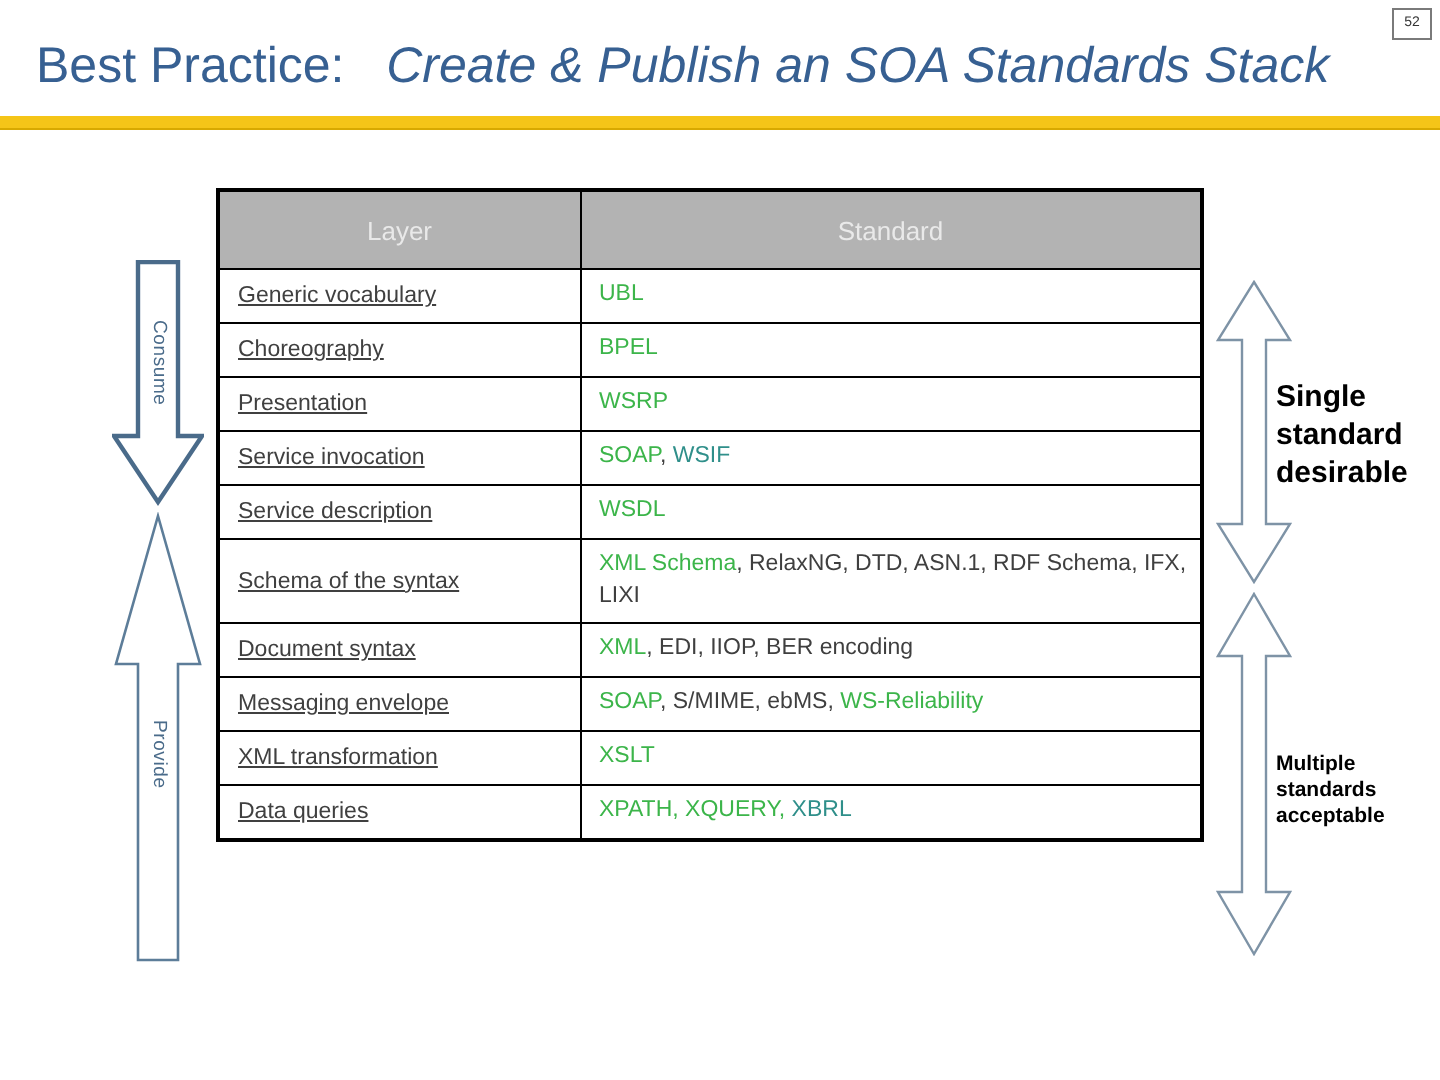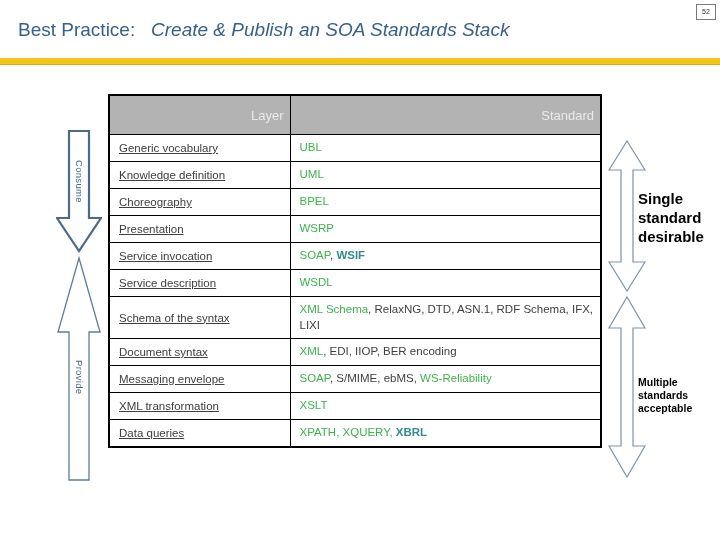--- a/index.html
+++ b/index.html
@@ -9,21 +9,21 @@
     font-family:"Liberation Sans","DejaVu Sans",sans-serif;
     position:relative;
   }
   
   #slide{position:absolute;left:0;top:0;width:720px;height:540px;background:#fff;}
 
   
   #title-bar{position:absolute;left:0;top:0;width:720px;height:58px;background:#fff;}
   #page-title{
     position:absolute;left:18px;top:19px;
-    font-size:19px;color:#376092;white-space:nowrap;
+    font-size:25px;color:#376092;white-space:nowrap;
   }
   #page-title .lead{font-style:normal;}
   #page-title .ital{font-style:italic;}
   #gold-rule{position:absolute;left:0;top:58px;width:720px;height:6px;background:#f5c518;}
   #gold-rule2{position:absolute;left:0;top:64px;width:720px;height:1px;background:#d8a900;}
 
   
   #page-number{
     position:absolute;right:4px;top:4px;
     min-width:14px;height:14px;
@@ -43,31 +43,31 @@
   #std-table th,#std-table td{
     border:1px solid #000;
     padding:5px 6px 5px 9px;
     vertical-align:middle;
     font-size:11.5px;
     color:#3f3f3f;
   }
   #std-table thead th{
     background:#b3b3b3;
     color:#e9e9e9;
-    text-align:right;
+    text-align:center;
     font-weight:normal;
     font-size:13px;
     height:30px;
     padding:4px 6px;
   }
   #std-table tbody tr{height:27px;}
   #std-table tbody td.layer{color:#404040;text-decoration:underline;}
   #std-table tbody td.standard{line-height:1.35;}
   .g{color:#3cb54a;font-weight:normal;}
-  .t{color:#2f8f8a;font-weight:bold;text-align:right;}
+  .t{color:#2f8f8a;font-weight:normal;text-align:right;}
   .p{color:#3f3f3f;font-weight:normal;}
   .sm{font-size:10.5px;}
 
   
   .vlabel{
     position:absolute;
     writing-mode:vertical-rl;
     text-orientation:mixed;
     font-size:9.5px;color:#4a6b8a;letter-spacing:0.3px;
     white-space:nowrap;
@@ -139,24 +139,20 @@
         <th>Layer</th>
         <th>Standard</th>
       </tr>
     </thead>
     <tbody id="table-body">
         <tr>
           <td class="layer">Generic vocabulary</td>
           <td class="standard"><span class="g">UBL</span></td>
         </tr>
         <tr>
-          <td class="layer">Knowledge definition</td>
-          <td class="standard"><span class="g">UML</span></td>
-        </tr>
-        <tr>
           <td class="layer">Choreography</td>
           <td class="standard"><span class="g">BPEL</span></td>
         </tr>
         <tr>
           <td class="layer">Presentation</td>
           <td class="standard"><span class="g">WSRP</span></td>
         </tr>
         <tr>
           <td class="layer">Service invocation</td>
           <td class="standard"><span class="g">SOAP</span><span class="p">,&nbsp;</span><span class="t">WSIF</span></td>

